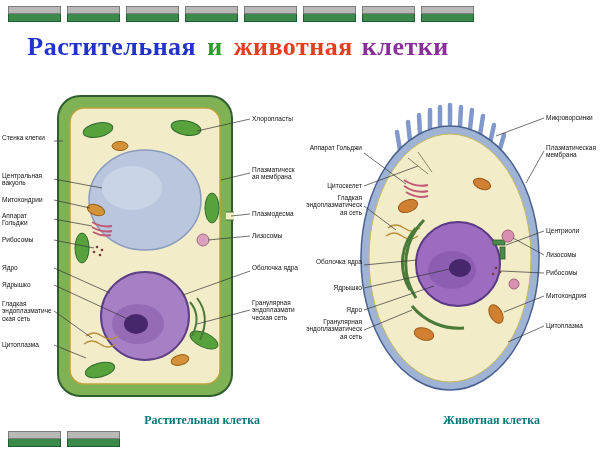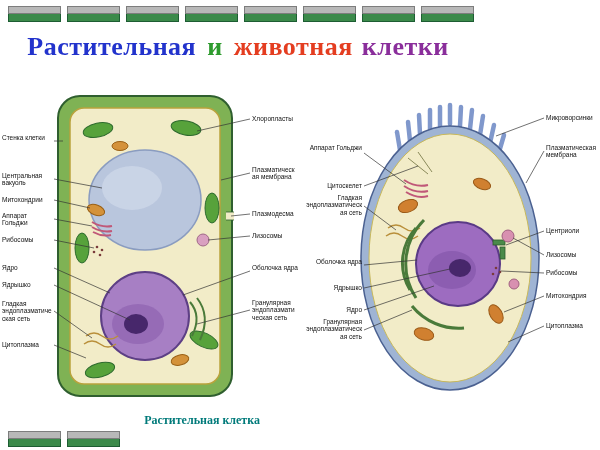--- a/index.html
+++ b/index.html
@@ -264,20 +264,21 @@
     <div class="dlabel lb-right" style="top:26px">Микроворсинки</div>
     <div class="dlabel lb-right" style="top:56px">Плазматическая мембрана</div>
     <div class="dlabel lb-right" style="top:139px">Центриоли</div>
     <div class="dlabel lb-right" style="top:163px">Лизосомы</div>
     <div class="dlabel lb-right" style="top:181px">Рибосомы</div>
     <div class="dlabel lb-right" style="top:204px">Митохондрия</div>
     <div class="dlabel lb-right" style="top:234px">Цитоплазма</div>
   </div>
 
   <div class="caption caption-a">Растительная клетка</div>
+  <div class="caption caption-b">Животная клетка</div>
 
   <div class="bars bars-bottom">
     <div class="seg">
         <div class="g1"></div>
         <div class="g2"></div>
       </div>
     <div class="seg">
         <div class="g1"></div>
         <div class="g2"></div>
       </div>

